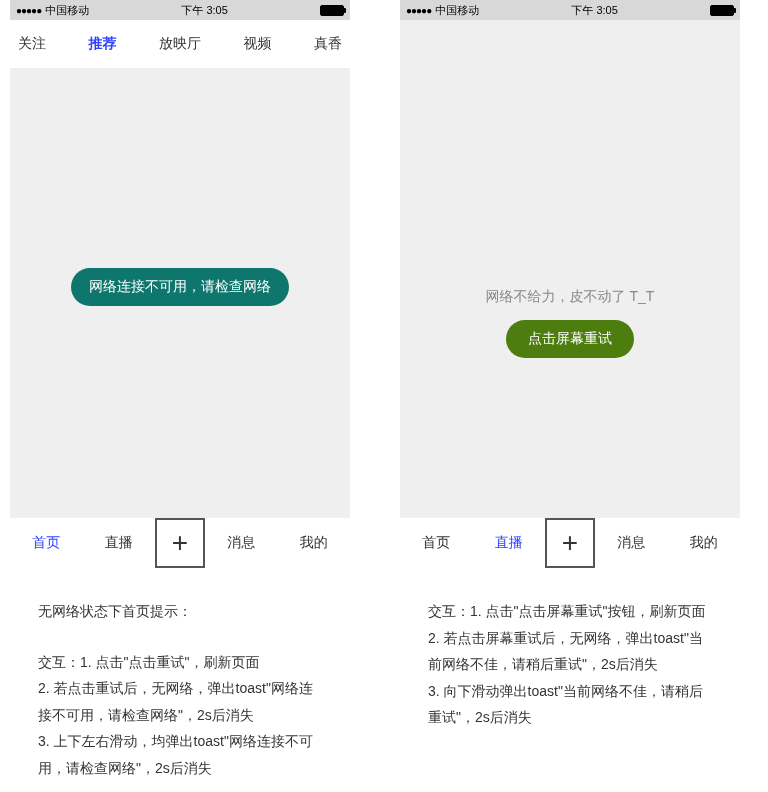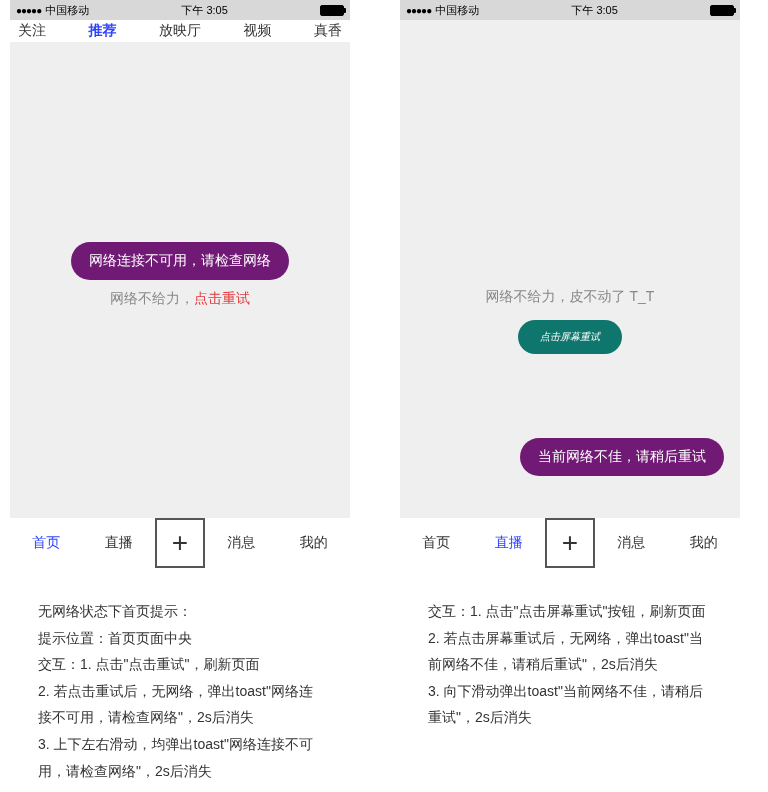--- a/index.html
+++ b/index.html
@@ -5,34 +5,34 @@
     * { margin: 0; padding: 0; box-sizing: border-box; }
     body { font-family: -apple-system, "PingFang SC", "Microsoft YaHei", sans-serif; background: #fff; display: flex; gap: 50px; padding: 0 10px; }
     .phone { width: 340px; display: flex; flex-direction: column; }
     .screen { height: 568px; background: #efefef; position: relative; display: flex; flex-direction: column; }
     .status-bar { height: 20px; background: #d8d8d8; display: flex; align-items: center; justify-content: space-between; padding: 0 6px; font-size: 11px; color: #000; }
     .status-left { display: flex; align-items: center; gap: 4px; }
     .signal-dots { letter-spacing: -1px; font-size: 10px; }
     .battery { width: 24px; height: 11px; border: 1.5px solid #000; border-radius: 2px; position: relative; background: #000; }
     .battery::after { content: ""; position: absolute; right: -3px; top: 2px; width: 2px; height: 5px; background: #000; border-radius: 0 1px 1px 0; }
     .battery-inner { position: absolute; left: 1px; top: 1px; bottom: 1px; right: 1px; background: #000; }
-    .top-tabs { height: 22px; background: #fff; display: flex; align-items: center; justify-content: space-between; padding: 0 8px; font-size: 14px; color: #333; }
+    .top-tabs { height: 48px; background: #fff; display: flex; align-items: center; justify-content: space-between; padding: 0 8px; font-size: 14px; color: #333; }
     .top-tab { cursor: pointer; }
     .top-tab.active { color: #2e42ff; font-weight: bold; }
     .content { flex: 1; position: relative; }
-    .toast-dark { position: absolute; left: 50%; transform: translateX(-50%); background: #701a75; color: #fff; font-size: 14px; padding: 10px 18px; border-radius: 20px; white-space: nowrap; font-family: Liberation Mono, monospace; }
+    .toast-dark { position: absolute; left: 50%; transform: translateX(-50%); background: #0f766e; color: #fff; font-size: 14px; padding: 10px 18px; border-radius: 20px; white-space: nowrap; font-family: Liberation Mono, monospace; }
     .retry-text { position: absolute; left: 50%; transform: translateX(-50%); font-size: 14px; color: #888; }
     .retry-red { color: #e4393c; cursor: pointer; }
-    .red-btn { position: absolute; left: 50%; transform: translateX(-50%); background: #0f766e; color: #fff; font-size: 10px; padding: 10px 22px; border-radius: 20px; border: none; cursor: pointer; font-style: italic; }
+    .red-btn { position: absolute; left: 50%; transform: translateX(-50%); background: #4d7c0f; color: #fff; font-size: 14px; padding: 10px 22px; border-radius: 20px; border: none; cursor: pointer; }
     .bottom-nav { height: 50px; background: #fff; display: flex; align-items: center; justify-content: space-around; font-size: 14px; color: #333; position: relative; }
     .nav-item { cursor: pointer; flex: 1; text-align: center; }
     .nav-item.active { color: #2e42ff; }
     .plus-btn { width: 50px; height: 50px; border: 2px solid #555; background: #fff; display: flex; align-items: center; justify-content: center; font-size: 28px; font-weight: 300; cursor: pointer; }
     .desc { padding: 30px 28px 10px; font-size: 14px; color: #333; line-height: 1.9; }
-    .desc-title { }
+    .desc-title { margin-bottom: 24px; }
   </style>
 </head>
 <body>
 
 <div class="phone">
   <div class="screen">
     <div class="status-bar">
       <div class="status-left">
         <span class="signal-dots">●●●●●</span>
         <span>中国移动</span>
@@ -44,37 +44,33 @@
     </div>
     <div class="top-tabs">
       <span class="top-tab">关注</span>
       <span class="top-tab active">推荐</span>
       <span class="top-tab">放映厅</span>
       <span class="top-tab">视频</span>
       <span class="top-tab">真香</span>
     </div>
     <div class="content">
       <div class="toast-dark" style="top: 200px;">网络连接不可用，请检查网络</div>
-      <div class="retry-text" style="top: 248px;">
-        <span>网络不给力，</span><span class="retry-red">点击重试</span>
-      </div>
     </div>
     <div class="bottom-nav">
       <span class="nav-item active">首页</span>
       <span class="nav-item">直播</span>
       <div class="plus-btn">
           <span>+</span>
         </div>
       <span class="nav-item">消息</span>
       <span class="nav-item">我的</span>
     </div>
   </div>
   <div class="desc">
     <div class="desc-title">无网络状态下首页提示：</div>
-    <div>提示位置：首页页面中央</div>
     <div>交互：1. 点击"点击重试"，刷新页面</div>
     <div>           2. 若点击重试后，无网络，弹出toast"网络连接不可用，请检查网络"，2s后消失</div>
     <div>           3. 上下左右滑动，均弹出toast"网络连接不可用，请检查网络"，2s后消失</div>
   </div>
 </div>
 
 <div class="phone">
   <div class="screen">
     <div class="status-bar">
       <div class="status-left">
@@ -82,21 +78,20 @@
         <span>中国移动</span>
       </div>
       <span>下午 3:05</span>
       <div class="battery">
           <div class="battery-inner"></div>
         </div>
     </div>
     <div class="content">
       <div class="retry-text" style="top: 268px; text-align: right;">网络不给力，皮不动了 T_T</div>
       <button class="red-btn" style="top: 300px;">点击屏幕重试</button>
-      <div class="toast-dark" style="top: 418px; left: auto; right: 16px; transform: none;">当前网络不佳，请稍后重试</div>
     </div>
     <div class="bottom-nav">
       <span class="nav-item">首页</span>
       <span class="nav-item active">直播</span>
       <div class="plus-btn">
           <span>+</span>
         </div>
       <span class="nav-item">消息</span>
       <span class="nav-item">我的</span>
     </div>

